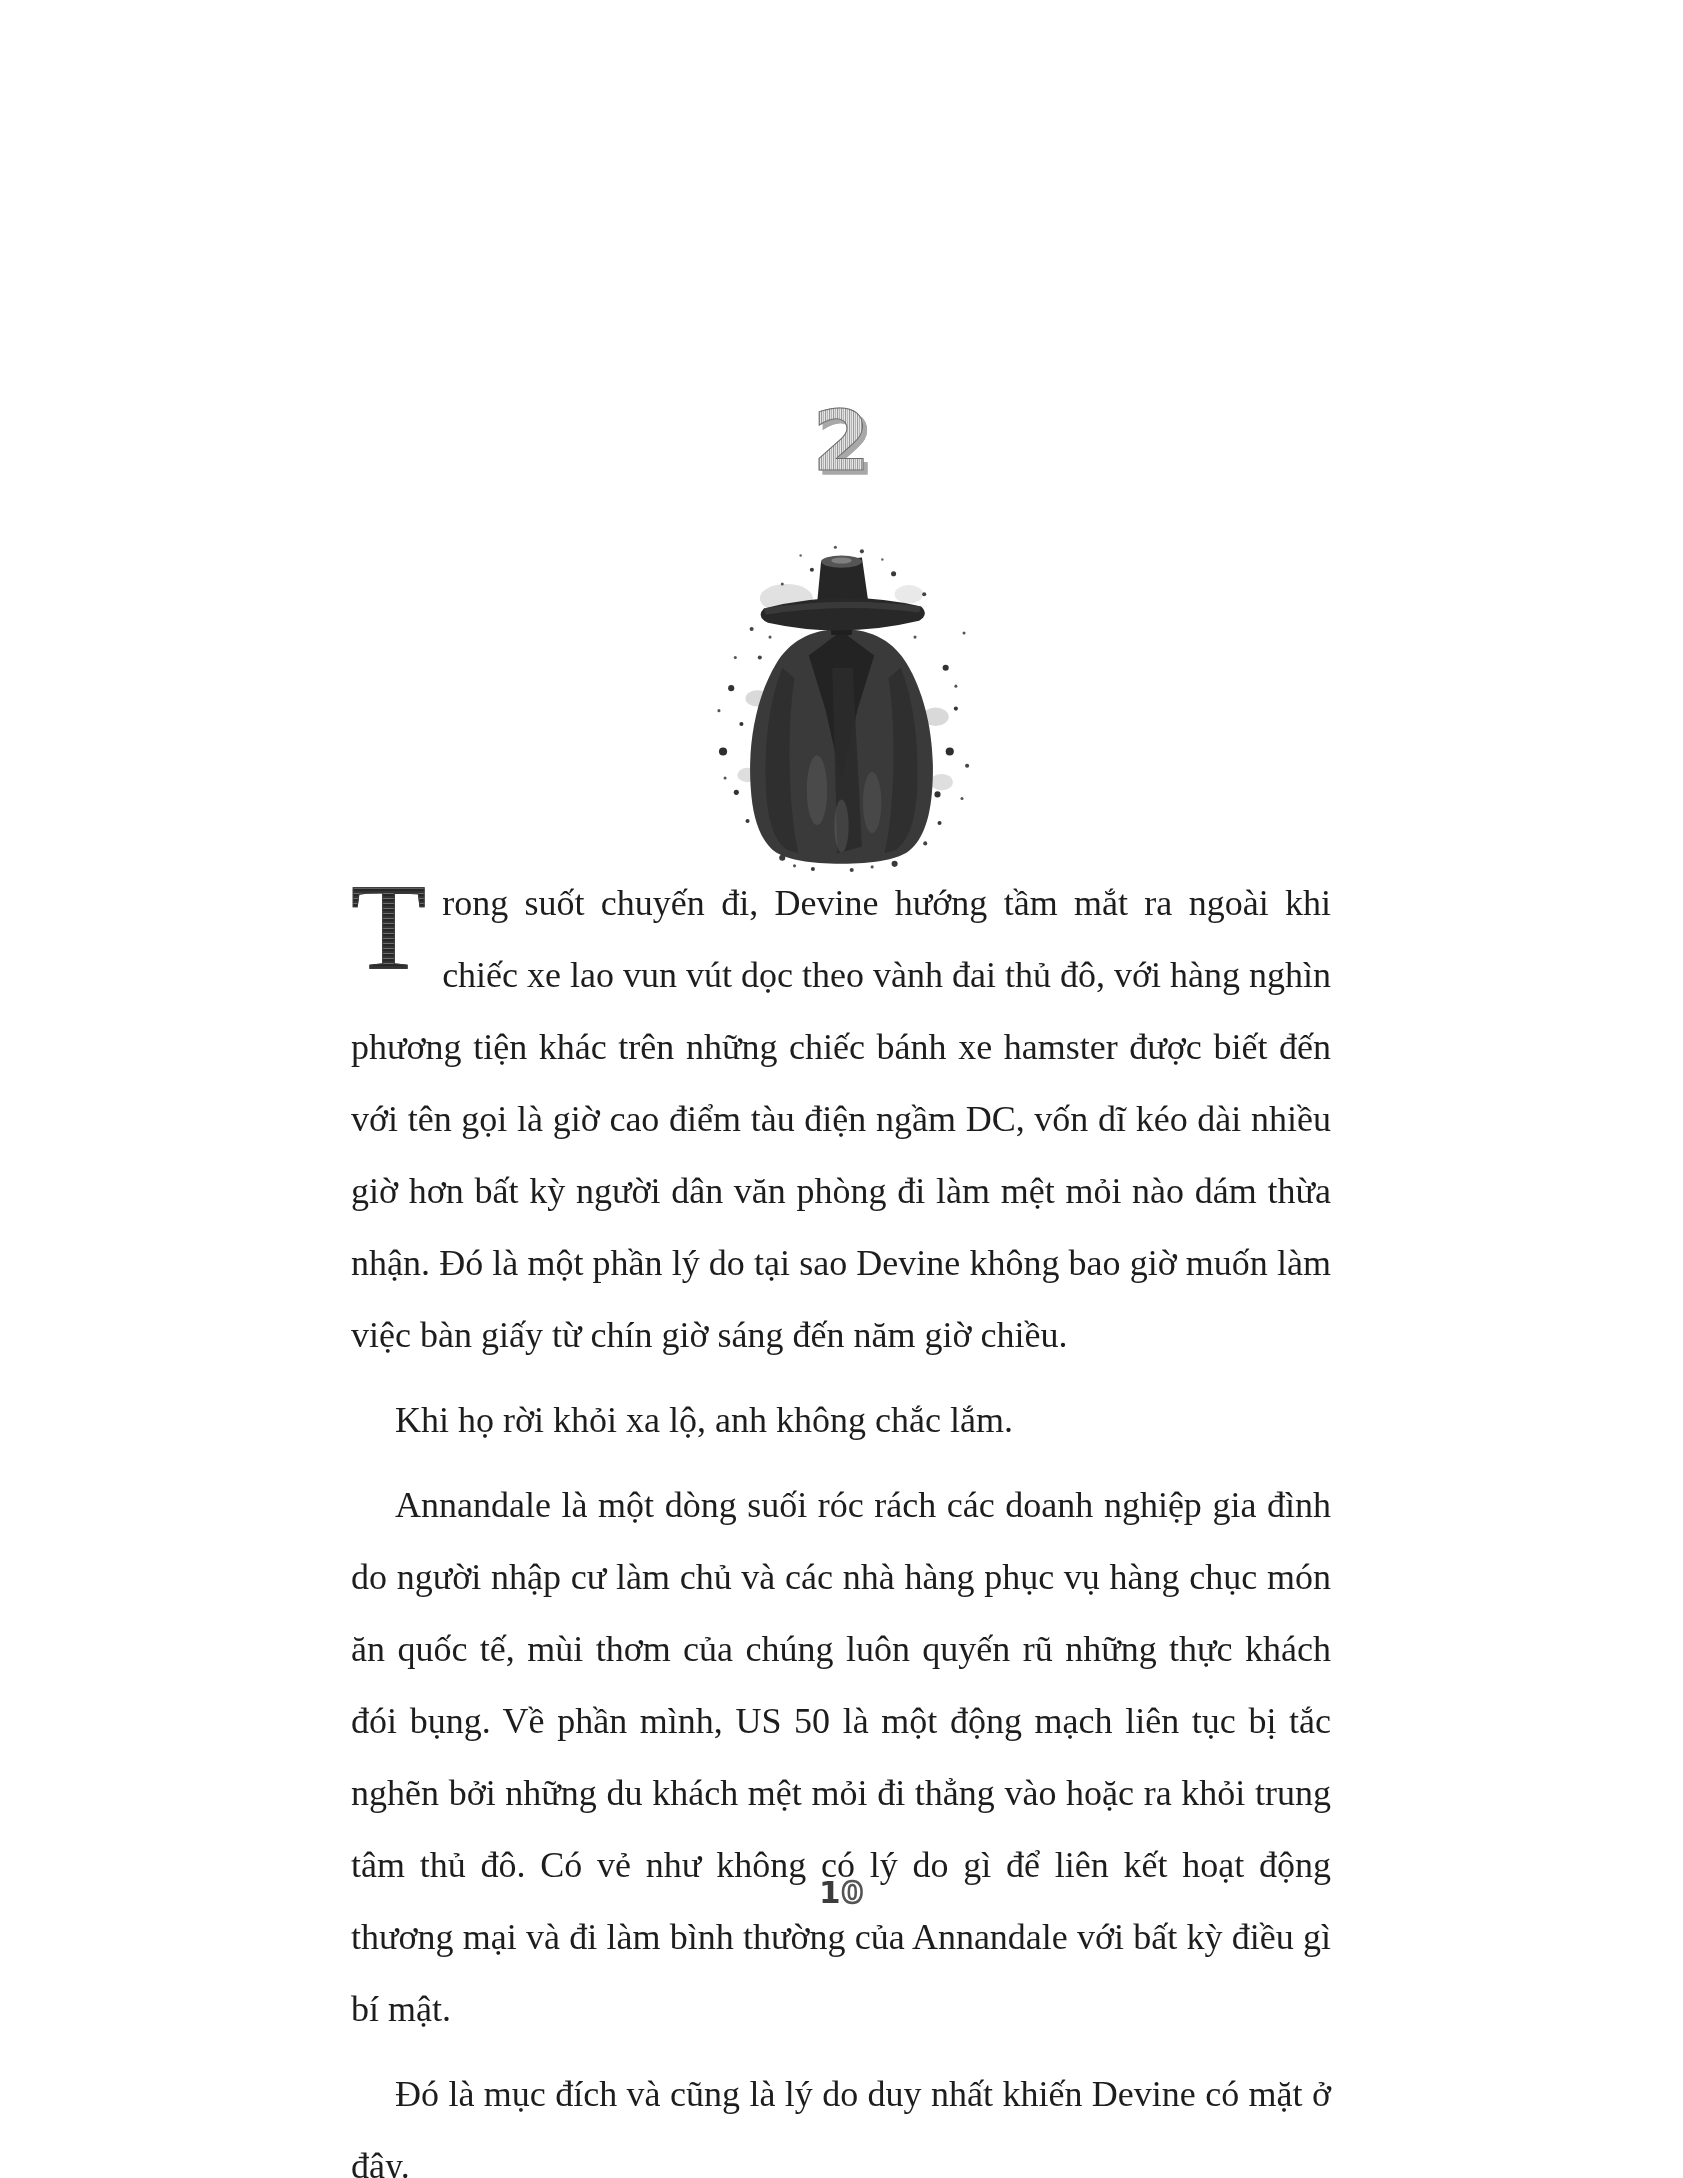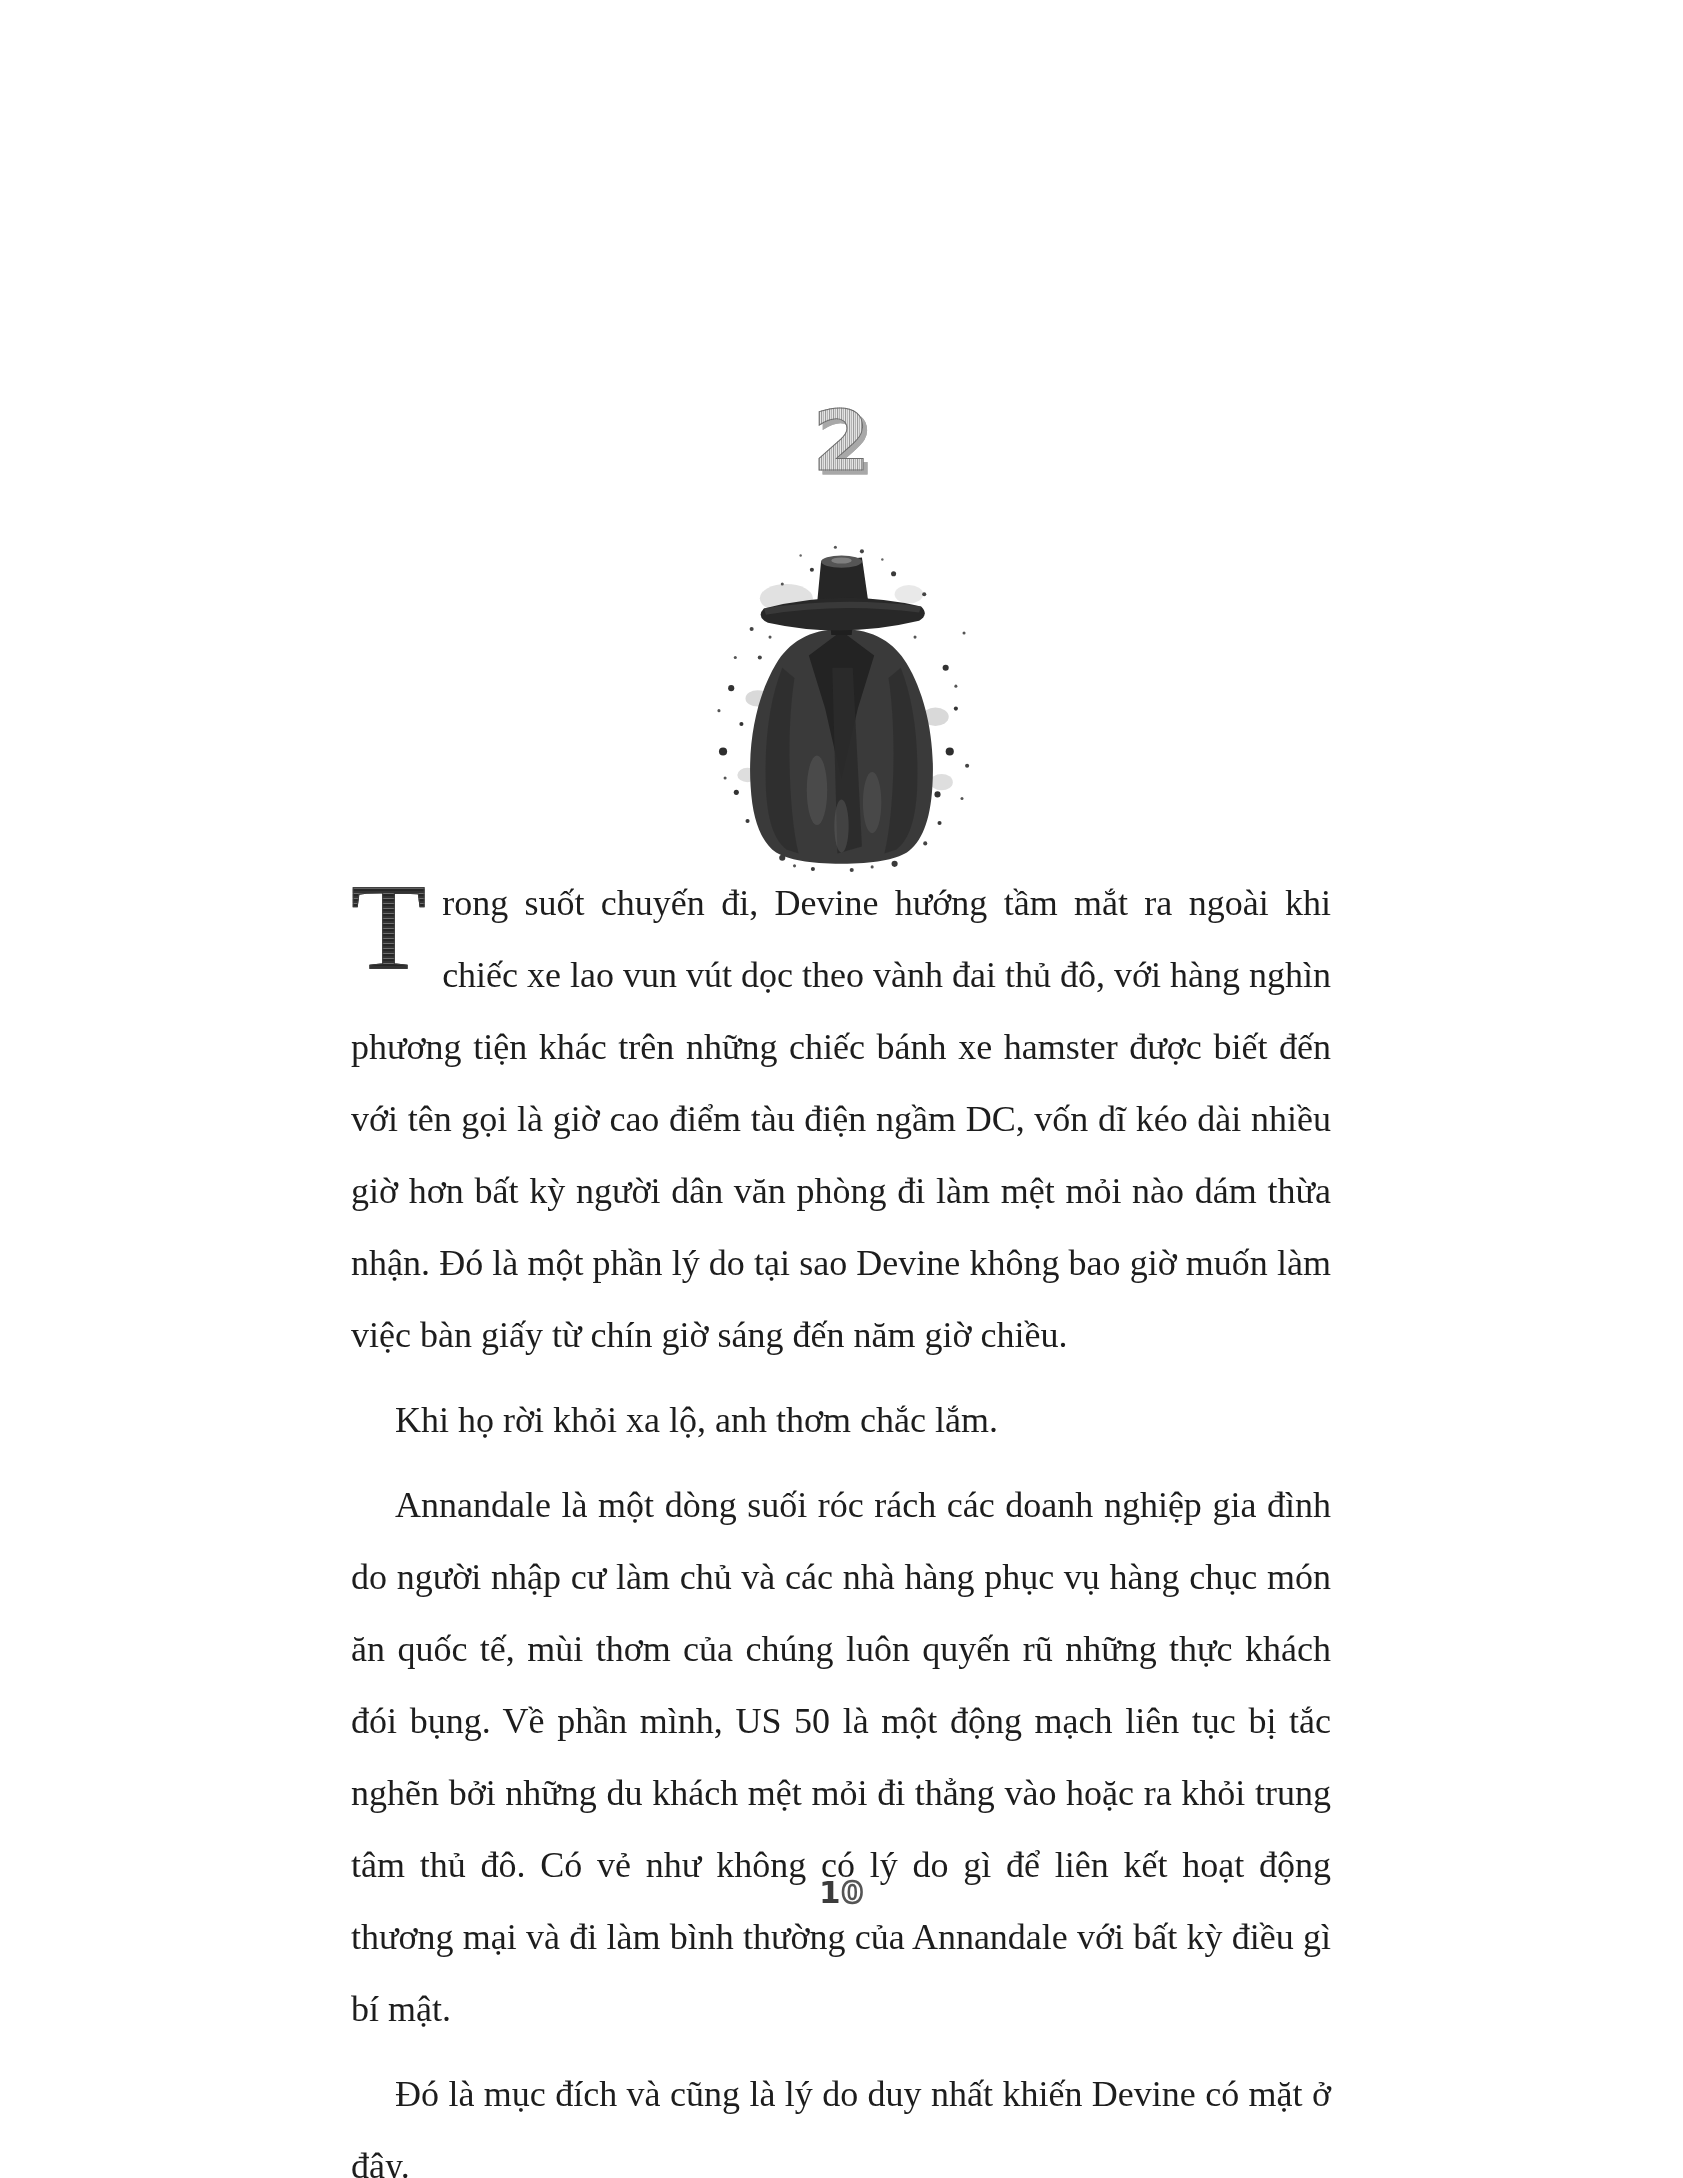--- a/index.html
+++ b/index.html
@@ -187,21 +187,21 @@
       <circle cx="190" cy="24" r="1.2" fill="#666666"></circle>
       <circle cx="36" cy="238" r="1.5" fill="#555555"></circle>
       <circle cx="268" cy="258" r="1.5" fill="#555555"></circle>
       <circle cx="104" cy="324" r="1.5" fill="#555555"></circle>
       <circle cx="180" cy="325" r="1.5" fill="#555555"></circle>
     </svg>
   </div>
 
   <div class="text-block">
     <p class="first-para"><span class="dropcap">T</span><span>rong suốt chuyến đi, Devine hướng tầm mắt ra ngoài khi chiếc xe lao vun vút dọc theo vành đai thủ đô, với hàng nghìn phương tiện khác trên những chiếc bánh xe hamster được biết đến với tên gọi là giờ cao điểm tàu điện ngầm DC, vốn dĩ kéo dài nhiều giờ hơn bất kỳ người dân văn phòng đi làm mệt mỏi nào dám thừa nhận. Đó là một phần lý do tại sao Devine không bao giờ muốn làm việc bàn giấy từ chín giờ sáng đến năm giờ chiều.</span></p>
-    <p><span>Khi họ rời khỏi xa lộ, anh thơm chắc lắm.</span></p>
+    <p><span>Khi họ rời khỏi xa lộ, anh không chắc lắm.</span></p>
     <p><span>Annandale là một dòng suối róc rách các doanh nghiệp gia đình do người nhập cư làm chủ và các nhà hàng phục vụ hàng chục món ăn quốc tế, mùi thơm của chúng luôn quyến rũ những thực khách đói bụng. Về phần mình, US 50 là một động mạch liên tục bị tắc nghẽn bởi những du khách mệt mỏi đi thẳng vào hoặc ra khỏi trung tâm thủ đô. Có vẻ như không có lý do gì để liên kết hoạt động thương mại và đi làm bình thường của Annandale với bất kỳ điều gì bí mật.</span></p>
     <p><span>Đó là mục đích và cũng là lý do duy nhất khiến Devine có mặt ở đây.</span></p>
 
   </div>
 
   <div class="page-number"><span>1</span><span class="digit-outlined">0</span></div>
 
 </div>
 
 

